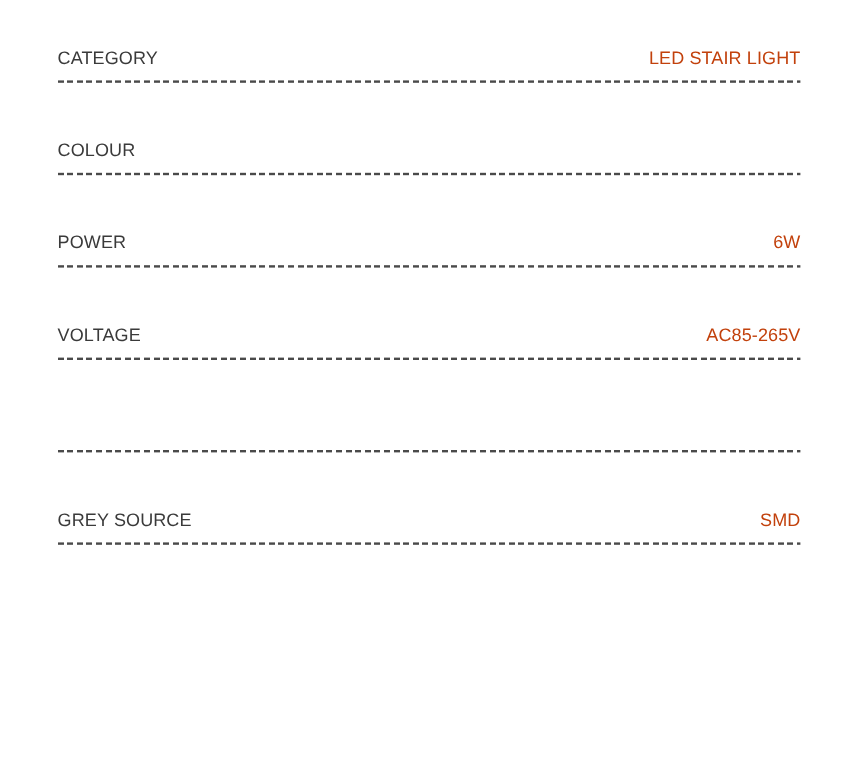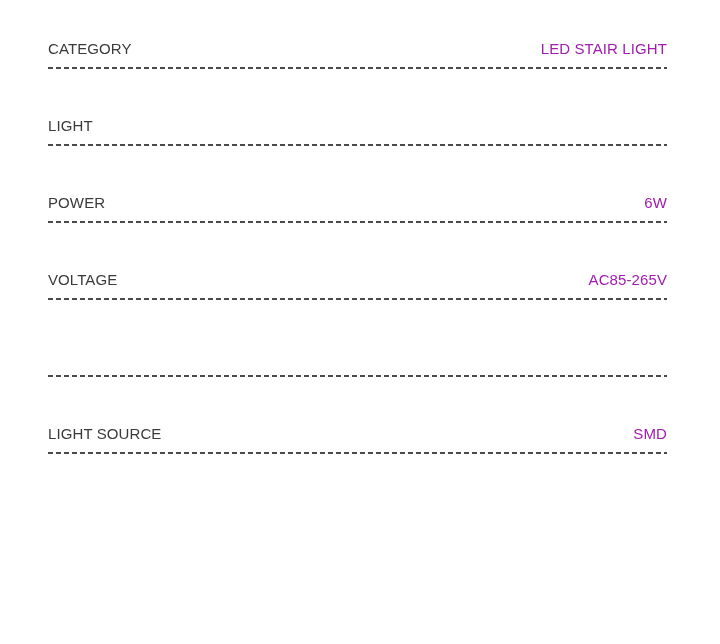--- a/index.html
+++ b/index.html
@@ -49,21 +49,21 @@
     line-height: 17px;
     letter-spacing: 0.1px;
     color: #3a3a3a;
     white-space: nowrap;
   }
 
   .spec-value {
     font-size: 15px;
     line-height: 17px;
     letter-spacing: 0.1px;
-    color: #a21caf;
+    color: #c2410c;
     white-space: nowrap;
     text-align: right;
   }
 
   
   .spec-divider {
     position: absolute;
     left: 0;
     bottom: 8px;
     width: 619px;
@@ -92,21 +92,21 @@
     <div class="spec-row">
       <div class="row-inner">
         <span class="spec-label">CATEGORY</span>
         <span class="spec-value">LED STAIR LIGHT</span>
       </div>
       <div class="spec-divider"></div>
     </div>
 
     <div class="spec-row">
       <div class="row-inner">
-        <span class="spec-label">LIGHT</span>
+        <span class="spec-label">COLOUR</span>
       </div>
       <div class="spec-divider"></div>
     </div>
 
     <div class="spec-row">
       <div class="row-inner">
         <span class="spec-label">POWER</span>
         <span class="spec-value">6W</span>
       </div>
       <div class="spec-divider"></div>
@@ -119,21 +119,21 @@
       </div>
       <div class="spec-divider"></div>
     </div>
 
     <div class="spec-row">
       <div class="spec-divider"></div>
     </div>
 
     <div class="spec-row">
       <div class="row-inner">
-        <span class="spec-label">LIGHT SOURCE</span>
+        <span class="spec-label">GREY SOURCE</span>
         <span class="spec-value">SMD</span>
       </div>
       <div class="spec-divider"></div>
     </div>
 
 
 
   </div>
 </div>
 

